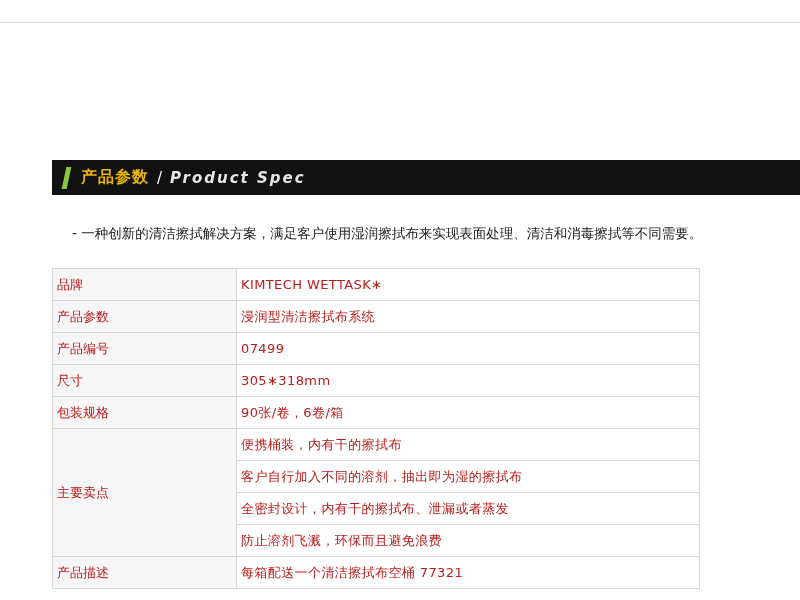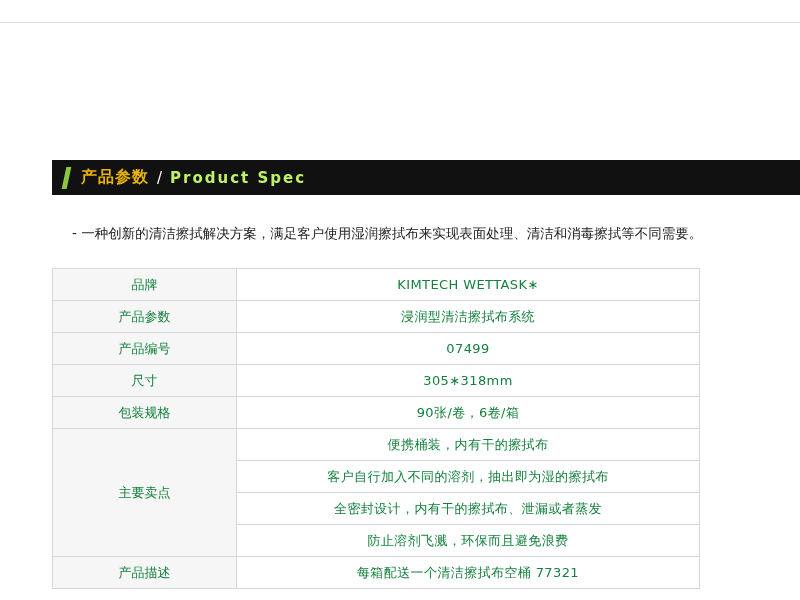--- a/index.html
+++ b/index.html
@@ -66,23 +66,24 @@
     letter-spacing: 1px;
     font-family: "DejaVu Sans", sans-serif;
   }
   .section-bar .slash {
     color: #ffffff;
     font-size: 15px;
     margin: 0 8px;
     font-family: "DejaVu Sans", sans-serif;
   }
   .section-bar .en {
-    color: #bef264;
+    color: #e5e5e5;
     font-size: 15px;
     font-weight: bold;
+    font-style: italic;
     letter-spacing: 2px;
     font-family: "DejaVu Sans", sans-serif;
   }
 
   .intro {
     position: absolute;
     left: 72px;
     top: 225px;
     width: 710px;
     font-size: 13.5px;
@@ -97,22 +98,22 @@
     top: 268px;
     width: 648px;
     border-collapse: collapse;
     table-layout: fixed;
     background: #ffffff;
   }
   .spec-table td {
     border: 1px solid #d7d7d7;
     height: 31px;
     font-size: 13px;
-    color: #15803d;
-    text-align: center;
+    color: #b91c1c;
+    text-align: left;
     vertical-align: middle;
     font-family: "DejaVu Sans", sans-serif;
     padding: 0 4px;
   }
   .spec-table td.label {
     width: 175px;
     background: #f6f6f6;
   }
   .spec-table td.value {
     background: #ffffff;

